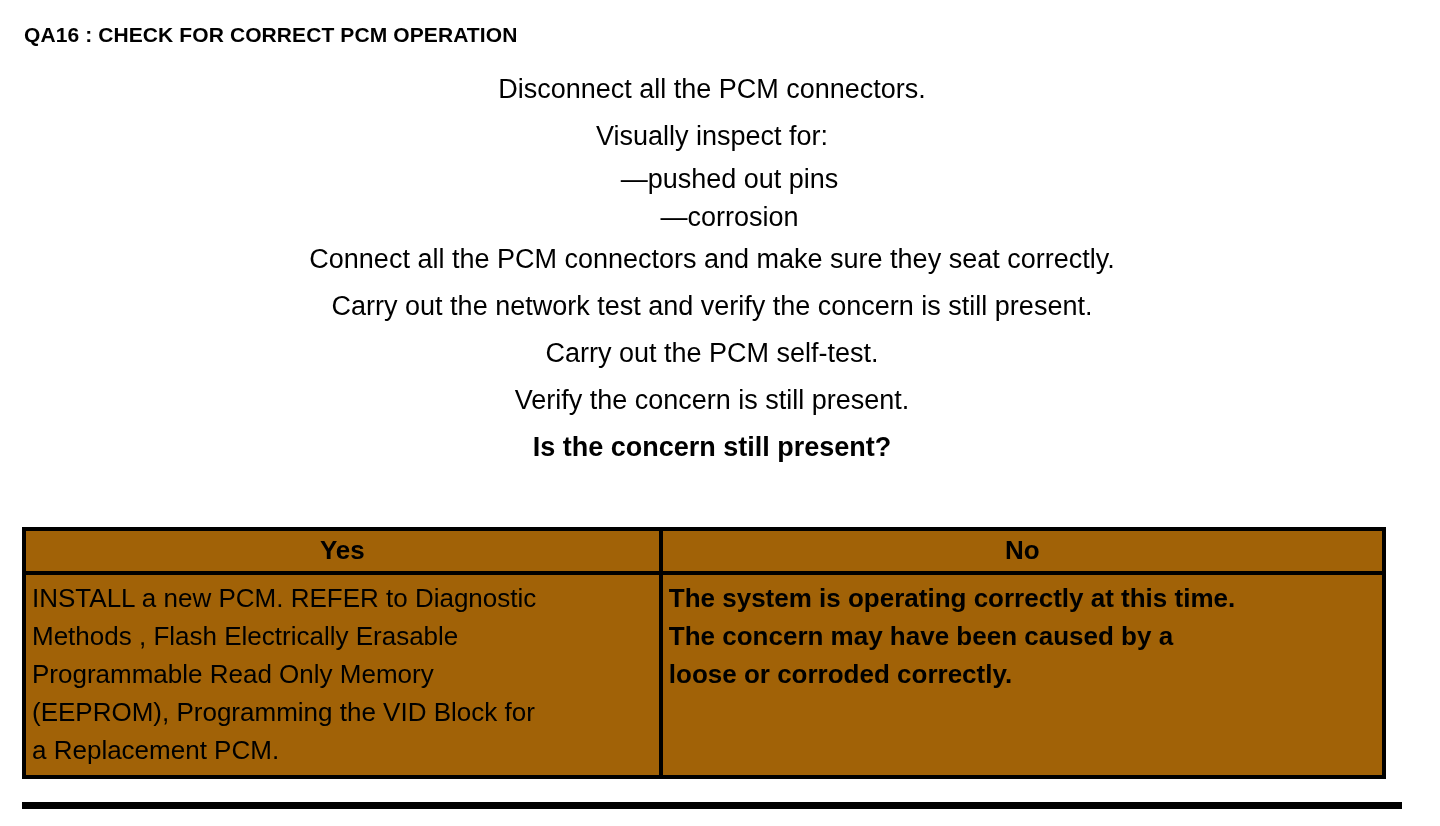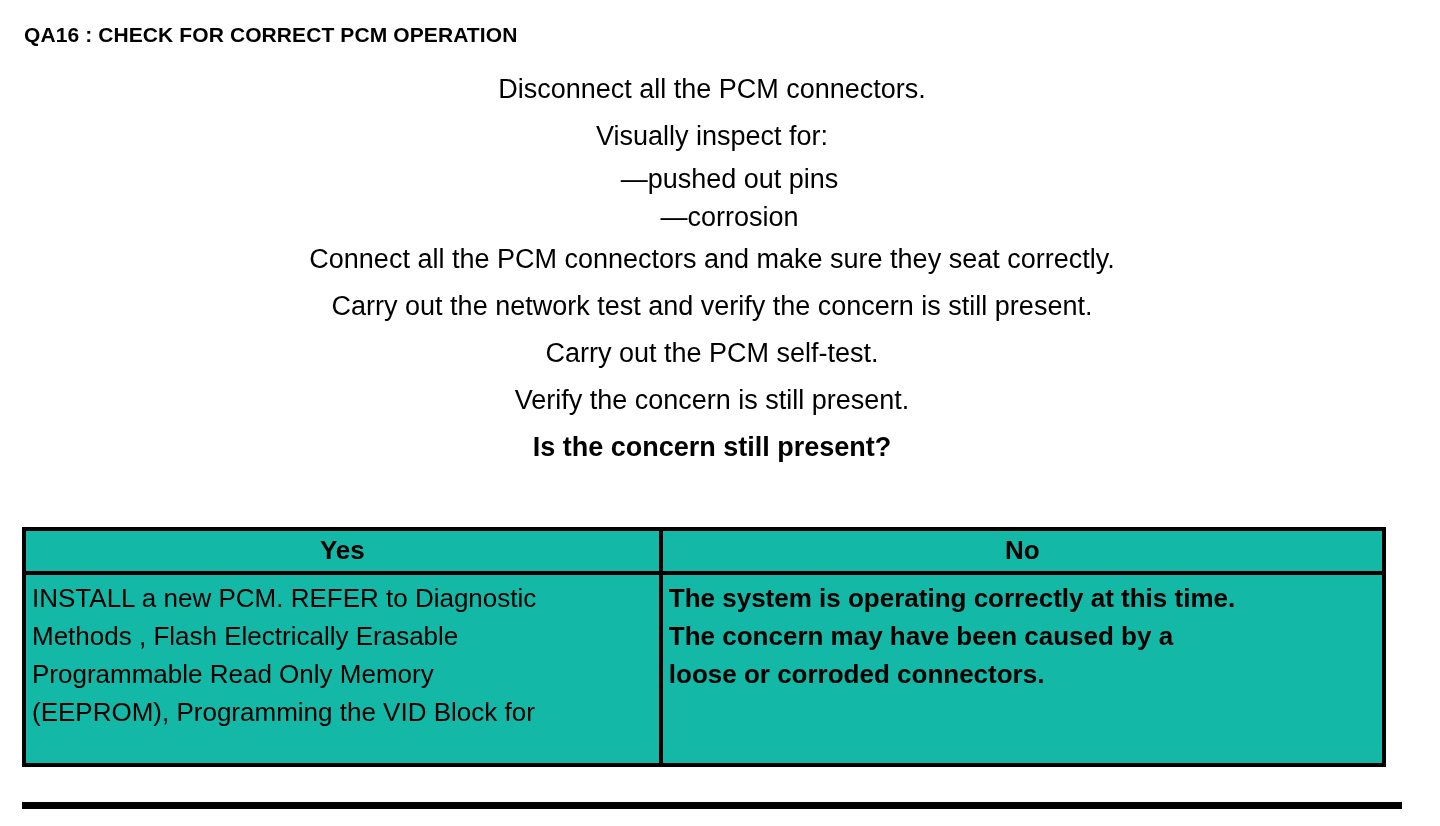--- a/index.html
+++ b/index.html
@@ -62,21 +62,21 @@
   }
 
   
   .decision-table {
     position: absolute;
     left: 22px;
     top: 527px;
     width: 1364px;
     border: 4px solid #000000;
     box-sizing: border-box;
-    background: #14b8a6;
+    background: #a16207;
   }
   .dt-row {
     display: flex;
     width: 100%;
     box-sizing: border-box;
   }
   .dt-head {
     border-bottom: 4px solid #000000;
   }
   .dt-cell {
@@ -160,27 +160,28 @@
       <div class="dt-cell col-right">No</div>
     </div>
 
     <div class="dt-row dt-body">
       <div class="dt-cell col-left">
         <span class="cell-text">
           <span class="cl">INSTALL a new PCM. REFER to Diagnostic</span>
           <span class="cl">Methods , Flash Electrically Erasable</span>
           <span class="cl">Programmable Read Only Memory</span>
           <span class="cl">(EEPROM), Programming the VID Block for</span>
+          <span class="cl"> a Replacement PCM.</span>
         </span>
       </div>
       <div class="dt-cell col-right">
         <span class="cell-text">
           <span class="cl">The system is operating correctly at this time.</span>
           <span class="cl">The concern may have been caused by a</span>
-          <span class="cl">loose or corroded connectors.</span>
+          <span class="cl">loose or corroded correctly.</span>
         </span>
       </div>
     </div>
 
   </div>
 
   <div class="bottom-rule"></div>
 
 </div>
 

